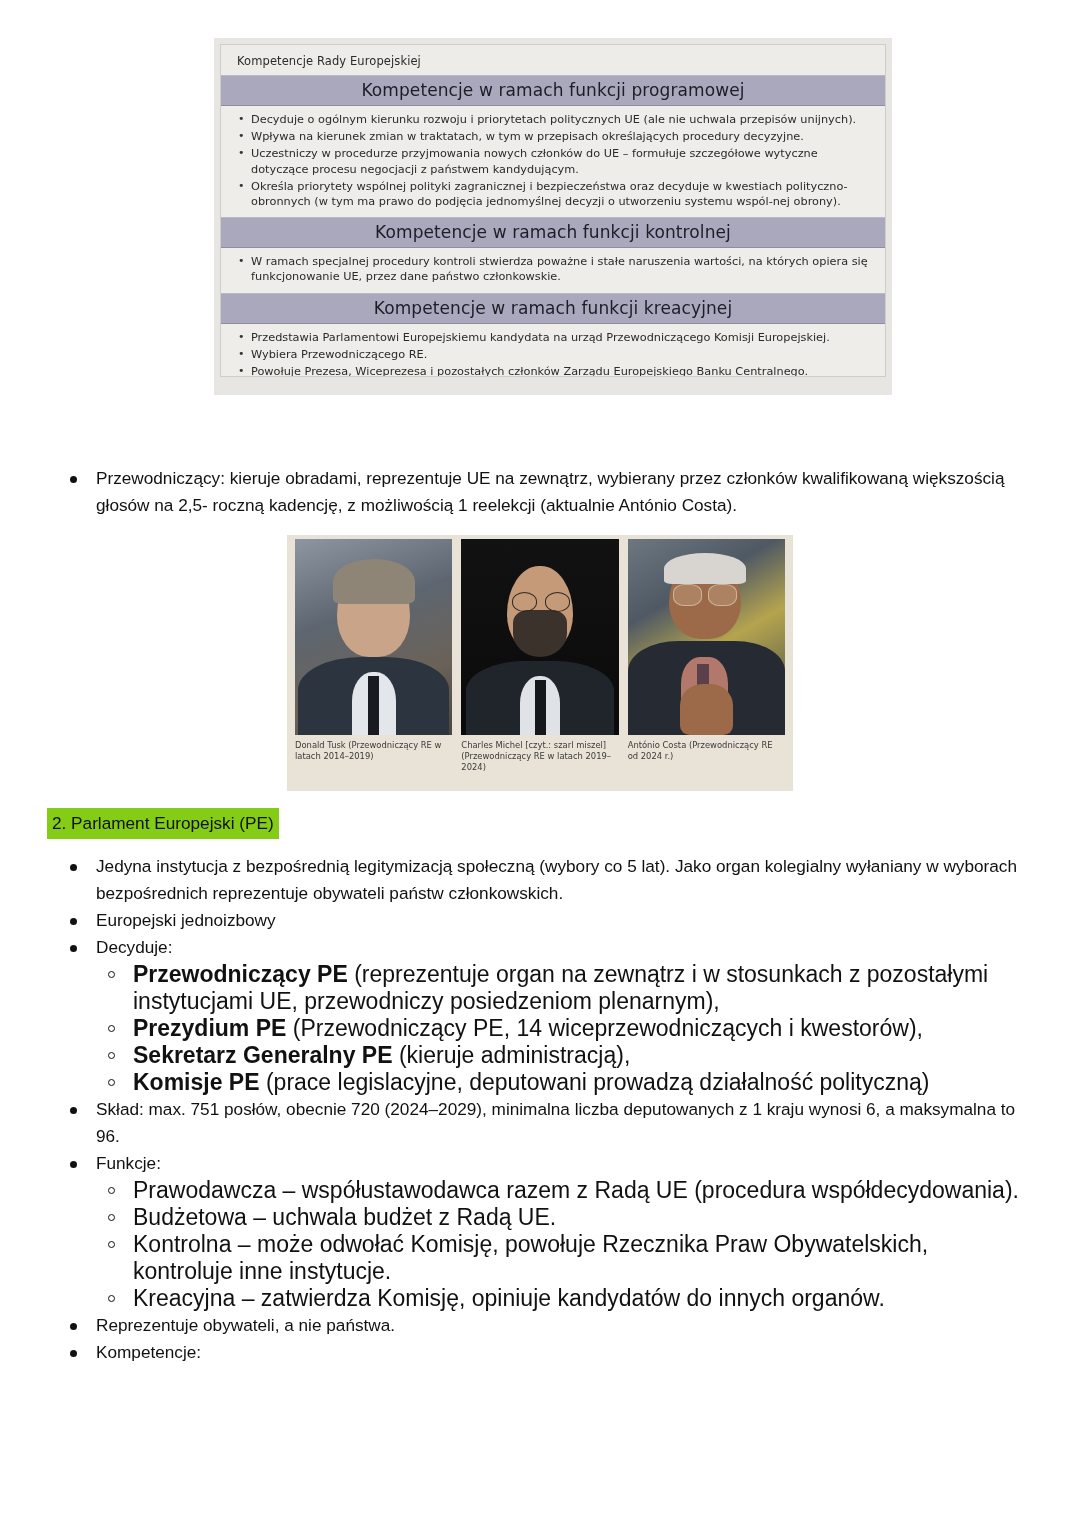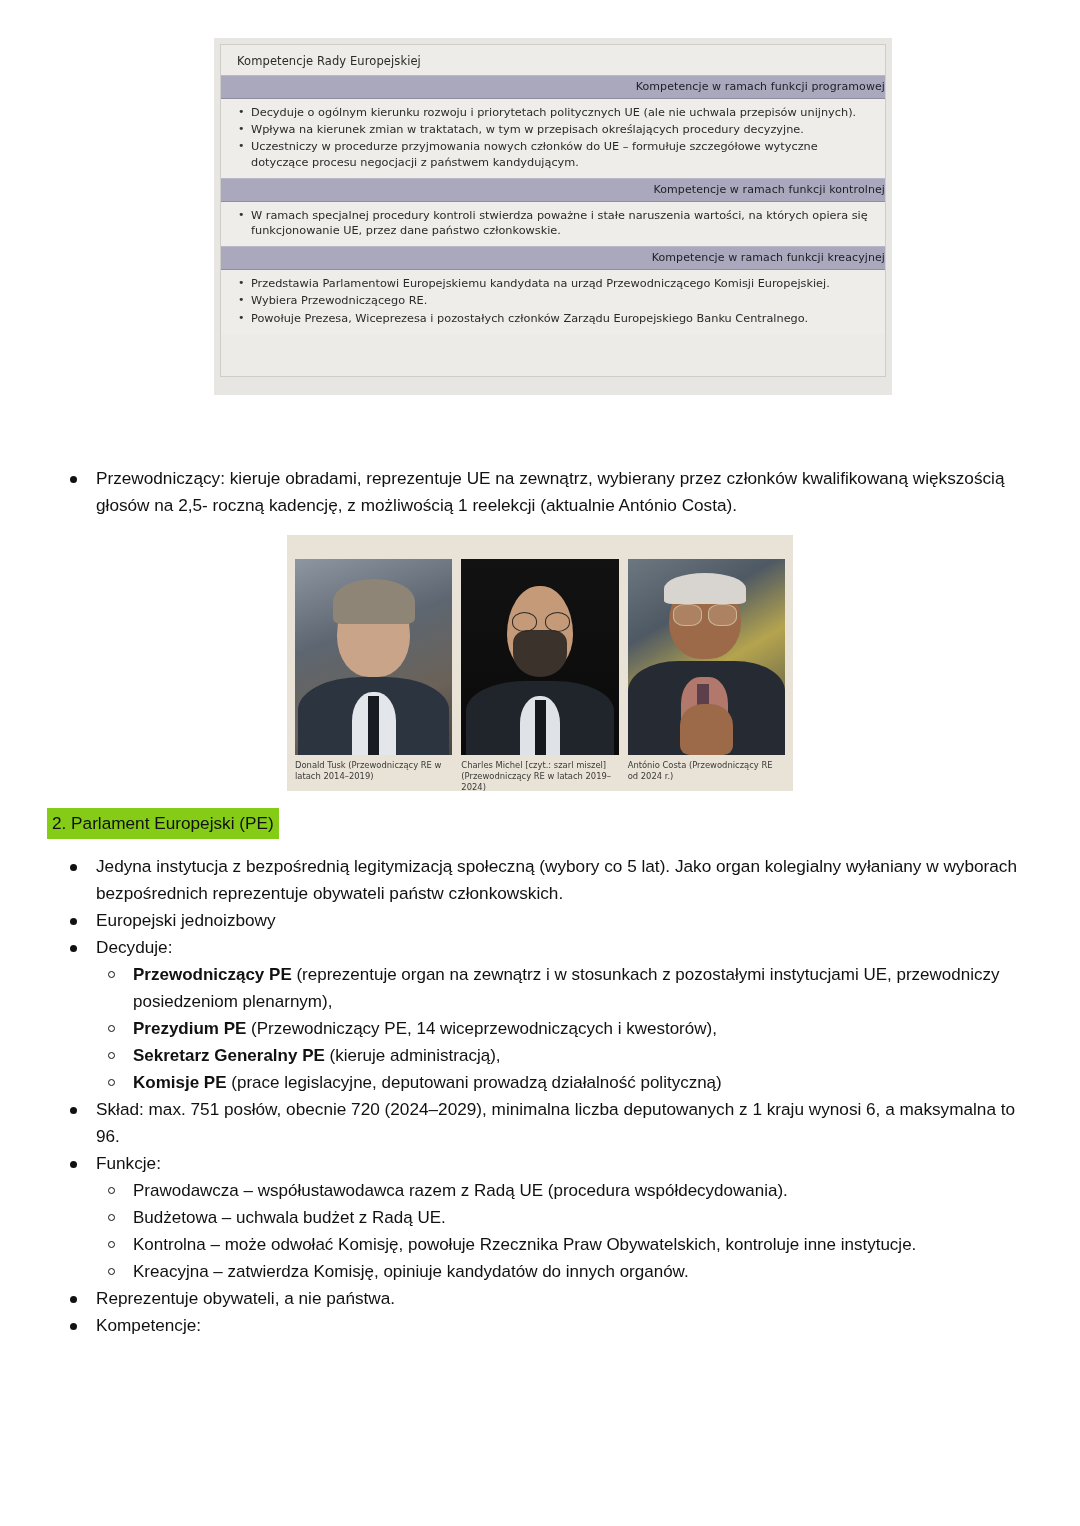--- a/index.html
+++ b/index.html
@@ -44,25 +44,25 @@
   .scan-title {
     font-family: "DejaVu Sans", sans-serif;
     font-size: 11.5px;
     color: #2b2b2b;
     padding: 9px 0 7px 16px;
     letter-spacing: 0.1px;
     background: #eeece8;
   }
   .band {
     background: #a9a8bd;
-    text-align: right;
+    text-align: center;
     font-family: "DejaVu Sans", sans-serif;
-    font-size: 11px;
+    font-size: 17px;
     color: #1d1d27;
-    padding: 4px 0 5px;
+    padding: 4px 11px 5px;
     border-top: 1px solid #b9b8c9;
     border-bottom: 1px solid #8e8da3;
     letter-spacing: 0.1px;
   }
   .scan-body {
     background: #efedea;
     padding: 5px 14px 6px 14px;
   }
   .scan-body ul {
     margin: 0;
@@ -120,21 +120,21 @@
     border-radius: 50%;
   }
   ul.lvl2 {
     margin: 0;
     padding: 0;
     list-style: none;
   }
   ul.lvl2 > li {
     position: relative;
     padding-left: 37px;
-    font-size: 17px;
+    font-size: 23px;
     line-height: 27px;
     color: #111;
   }
   ul.lvl2 > li:before {
     content: "";
     position: absolute;
     left: 12px;
     top: 10px;
     width: 7px;
     height: 7px;
@@ -159,21 +159,21 @@
 
   
   .photo-strip {
     position: absolute;
     left: 287px;
     top: 535px;
     width: 506px;
     height: 256px;
     background: #e9e2d6;
     box-sizing: border-box;
-    padding: 24px 8px 0 8px;
+    padding: 4px 8px 0 8px;
   }
   .photo-row {
     display: flex;
     gap: 9px;
     height: 196px;
   }
   .photo {
     flex: 1;
     position: relative;
     overflow: hidden;
@@ -232,20 +232,21 @@
   <div class="scan-inner">
 
     <div class="scan-title">Kompetencje Rady Europejskiej</div>
 
     <div class="band">Kompetencje w ramach funkcji programowej</div>
     <div class="scan-body">
       <ul>
         <li>Decyduje o ogólnym kierunku rozwoju i priorytetach politycznych UE (ale nie uchwala przepisów unijnych).</li>
         <li>Wpływa na kierunek zmian w traktatach, w tym w przepisach określających procedury decyzyjne.</li>
         <li>Uczestniczy w procedurze przyjmowania nowych członków do UE – formułuje szczegółowe wytyczne dotyczące procesu negocjacji z państwem kandydującym.</li>
+        <li>Określa priorytety wspólnej polityki zagranicznej i bezpieczeństwa oraz decyduje w kwestiach polityczno-obronnych (w tym ma prawo do podjęcia jednomyślnej decyzji o utworzeniu systemu wspól-nej obrony).</li>
       </ul>
     </div>
 
     <div class="band">Kompetencje w ramach funkcji kontrolnej</div>
     <div class="scan-body">
       <ul>
         <li>W ramach specjalnej procedury kontroli stwierdza poważne i stałe naruszenia wartości, na których opiera się funkcjonowanie UE, przez dane państwo członkowskie.</li>
       </ul>
     </div>
 

